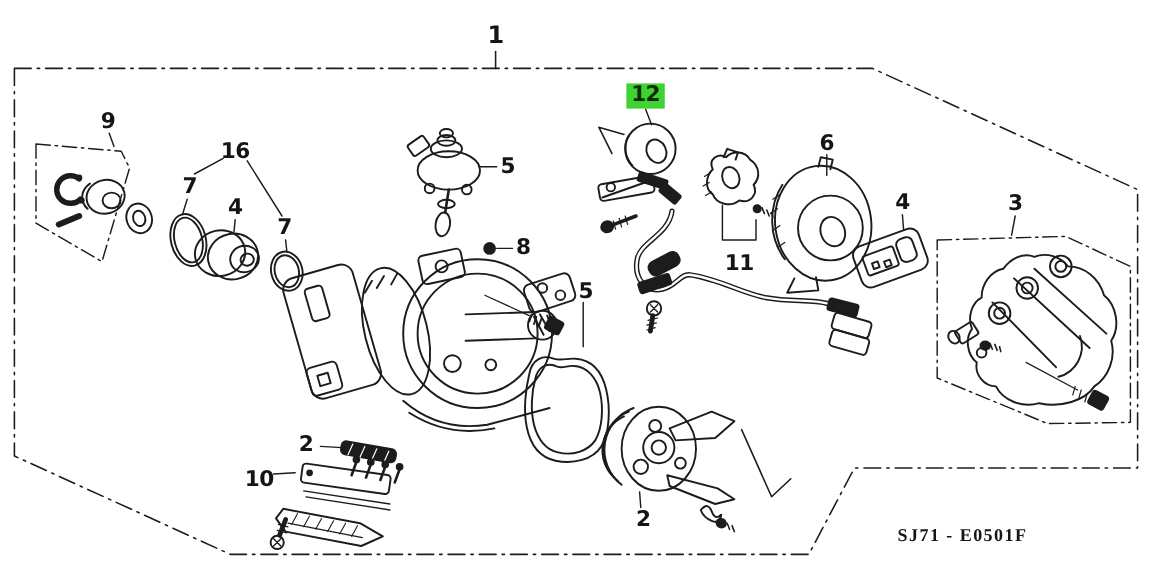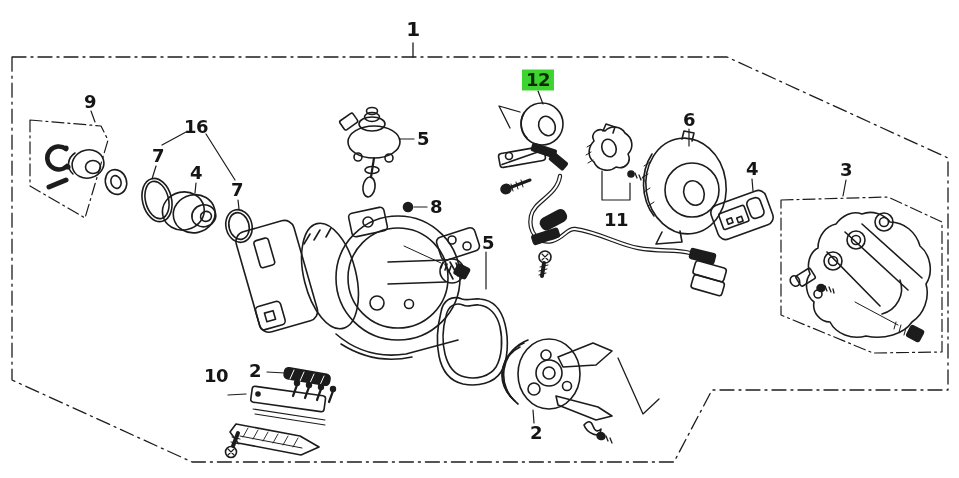--- a/index.html
+++ b/index.html
@@ -291,22 +291,23 @@
   <div class="callout" style="left:413px;top:29px;font-size:20px">1</div>
   <div class="callout" style="left:536px;top:433px">2</div>
   <div class="callout" style="left:846px;top:170px">3</div>
   <div class="callout" style="left:752px;top:169px">4</div>
   <div class="callout" style="left:423px;top:139px">5</div>
   <div class="callout" style="left:689px;top:120px">6</div>
   <div class="callout" style="left:158px;top:156px">7</div>
   <div class="callout" style="left:237px;top:190px">7</div>
   <div class="callout" style="left:436px;top:207px">8</div>
   <div class="callout" style="left:90px;top:102px">9</div>
-  <div class="callout" style="left:216px;top:376px">10</div>
+  <div class="callout" style="left:216px;top:400px">10</div>
   <div class="callout" style="left:616px;top:220px">11</div>
   <div class="callout highlight" style="left:538px;top:80px">12</div>
   <div class="callout" style="left:196px;top:173px">4</div>
   <div class="callout" style="left:488px;top:243px">5</div>
   <div class="callout" style="left:255px;top:371px">2</div>
   <div class="callout" style="left:196px;top:127px">16</div>
 
+  <div class="code">SJ71 - E0501F</div>
 
 </div>
 
 </body></html>

